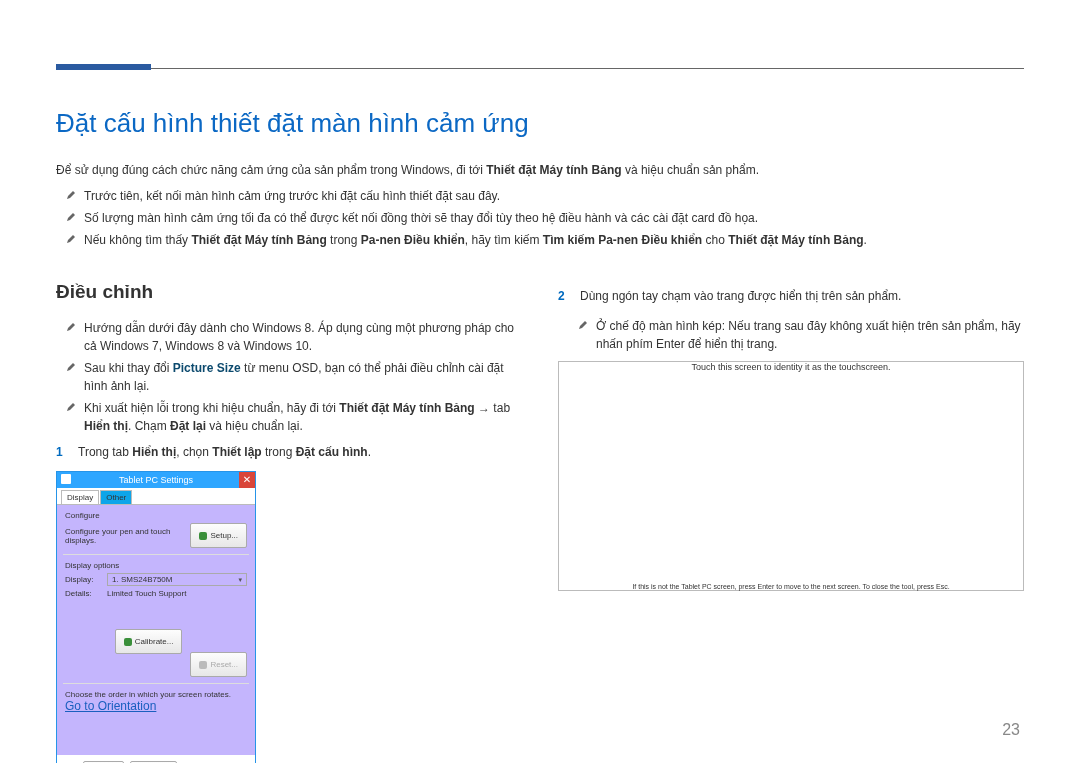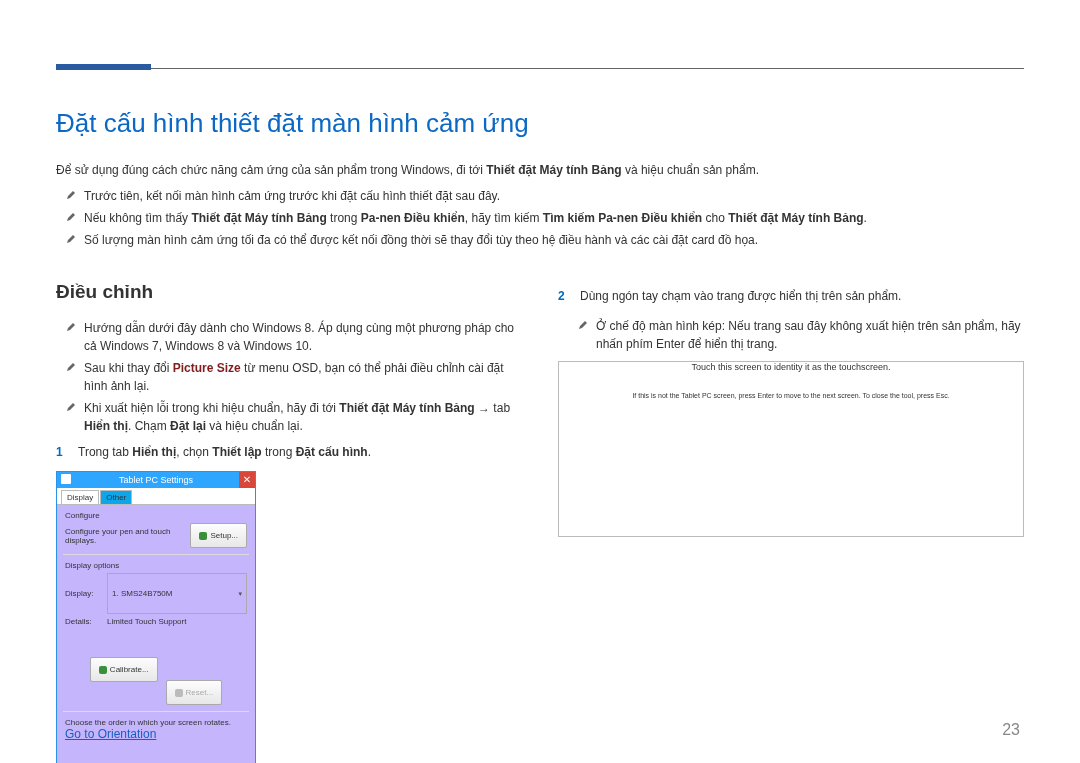--- a/index.html
+++ b/index.html
@@ -35,21 +35,21 @@
 
   .columns {
     display: flex; gap: 36px; margin-top: 30px;
   }
   .col { flex: 1 1 50%; }
 
   h2 {
     font-size: 19px; font-weight: 600; color: #333; margin-bottom: 14px;
   }
 
-  .orange { color: #7f1d1d; font-weight: 700; }
+  .orange { color: #0c4a6e; font-weight: 700; }
 
   .step {
     display: flex; gap: 10px; font-size: 12px; line-height: 1.5; margin: 6px 0 10px 0;
   }
   .step .num { font-weight: 700; color: #006abf; flex: 0 0 12px; }
   .step .bold { font-weight: 700; }
 
   
   .dlg {
     width: 200px; border: 1px solid #2694e8; margin-top: 6px; font-size: 8px;
@@ -78,34 +78,34 @@
   .dlg-body { background: #c4b5fd; padding: 6px 8px 8px 8px; }
   .dlg-row { display: flex; align-items: center; gap: 6px; margin: 3px 0; }
   .dlg-label { font-size: 8px; color: #333; }
   .dlg-btn {
     border: 1px solid #aaa; background: linear-gradient(#fdfdfd,#e7e7e7);
     font-size: 8px; padding: 7px 8px; border-radius: 2px; display: inline-flex; gap: 3px; align-items: center;
   }
   .dlg-btn.disabled { color: #aaa; margin-top: 46px; }
   .dlg-btn .gicon { width: 8px; height: 8px; background: #3a8f3a; border-radius: 2px; }
   .dlg-select {
-    border: 1px solid #aaa; font-size: 8px; padding: 15px 4px; flex: 1;
+    border: 1px solid #aaa; font-size: 8px; padding: 1px 4px; flex: 1;
     display: flex; justify-content: space-between; align-items: flex-end;
   }
   .dlg-select .caret { font-size: 7px; color: #555; }
   .dlg-link { color: #1a5fbf; text-decoration: underline; font-size: 12px; }
   .dlg-bottom {
     display: flex; justify-content: center; gap: 6px; padding: 6px 0 8px 0;
   }
   .hr { border-top: 1px solid #ddd; margin: 6px -2px; }
 
   
   .calib {
-    border: 1px solid #bbb; height: 176px; display: flex; flex-direction: column;
-    align-items: center; justify-content: flex-start; gap: 20px; margin-top: 6px;
+    border: 1px solid #bbb; height: 230px; display: flex; flex-direction: column;
+    align-items: center; justify-content: space-between; gap: 20px; margin-top: 6px;
   }
   .calib .l1 { font-size: 9px; color: #333; }
   .calib .l2 { font-size: 7px; color: #333; text-align: center; padding: 0 16px; }
 
   .pagenum {
     position: absolute; right: 60px; bottom: 24px; color: #888; font-size: 16px;
   }
 
   svg.pen { width: 10px; height: 10px; }
 </style>
@@ -121,34 +121,34 @@
 
   <p class="intro">
     <span>Để sử dụng đúng cách chức năng cảm ứng của sản phẩm trong Windows, đi tới </span><span class="bold">Thiết đặt Máy tính Bảng</span><span> và hiệu chuẩn sản phẩm.</span>
   </p>
 
   <div class="note-line">
     <span class="note-icon"><svg class="pen" viewBox="0 0 10 10">
           <path d="M1 9 L2 6 L7 1 L9 3 L4 8 Z" fill="#666"></path>
         </svg></span>
     <span>Trước tiên, kết nối màn hình cảm ứng trước khi đặt cấu hình thiết đặt sau đây.</span>
+  </div>
+  <div class="note-line">
+    <span class="note-icon"><svg class="pen" viewBox="0 0 10 10">
+          <path d="M1 9 L2 6 L7 1 L9 3 L4 8 Z" fill="#666"></path>
+        </svg></span>
+    <span>Số lượng màn hình cảm ứng tối đa có thể được kết nối đồng thời sẽ thay đổi tùy theo hệ điều hành và các cài đặt card đồ họa.</span>
   </div>
   <div class="note-line">
     <span class="note-icon"><svg class="pen" viewBox="0 0 10 10">
           <path d="M1 9 L2 6 L7 1 L9 3 L4 8 Z" fill="#666"></path>
         </svg></span>
     <span>
       <span>Nếu không tìm thấy </span><span class="bold">Thiết đặt Máy tính Bảng</span><span> trong </span><span class="bold">Pa-nen Điều khiển</span><span>, hãy tìm kiếm </span><span class="bold">Tìm kiếm Pa-nen Điều khiển</span><span> cho </span><span class="bold">Thiết đặt Máy tính Bảng</span><span>.</span>
     </span>
-  </div>
-  <div class="note-line">
-    <span class="note-icon"><svg class="pen" viewBox="0 0 10 10">
-          <path d="M1 9 L2 6 L7 1 L9 3 L4 8 Z" fill="#666"></path>
-        </svg></span>
-    <span>Số lượng màn hình cảm ứng tối đa có thể được kết nối đồng thời sẽ thay đổi tùy theo hệ điều hành và các cài đặt card đồ họa.</span>
   </div>
 
   <div class="columns">
 
     <div class="col">
       <h2>Điều chỉnh</h2>
 
       <div class="note-line">
         <span class="note-icon"><svg class="pen" viewBox="0 0 10 10">
               <path d="M1 9 L2 6 L7 1 L9 3 L4 8 Z" fill="#666"></path>
@@ -204,21 +204,21 @@
             <span class="dlg-label" style="width:36px">Display:</span>
             <span class="dlg-select">
               <span>1. SMS24B750M</span>
               <span class="caret">▾</span>
             </span>
           </div>
           <div class="dlg-row">
             <span class="dlg-label" style="width:36px">Details:</span>
             <span class="dlg-label">Limited Touch Support</span>
           </div>
-          <div class="dlg-row" style="justify-content:center; gap:8px; margin-top:8px;">
+          <div class="dlg-row" style="justify-content:flex-end; gap:8px; margin-top:8px;">
             <span class="dlg-btn">
                 <span class="gicon"></span>
                 <span>Calibrate...</span>
               </span>
             <span class="dlg-btn disabled">
                 <span class="gicon" style="background:#bbb"></span>
                 <span>Reset...</span>
               </span>
           </div>
           <div class="hr"></div>

